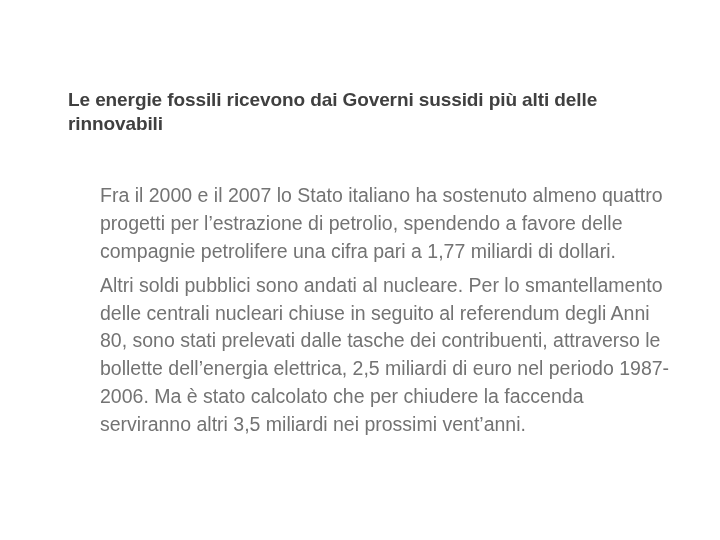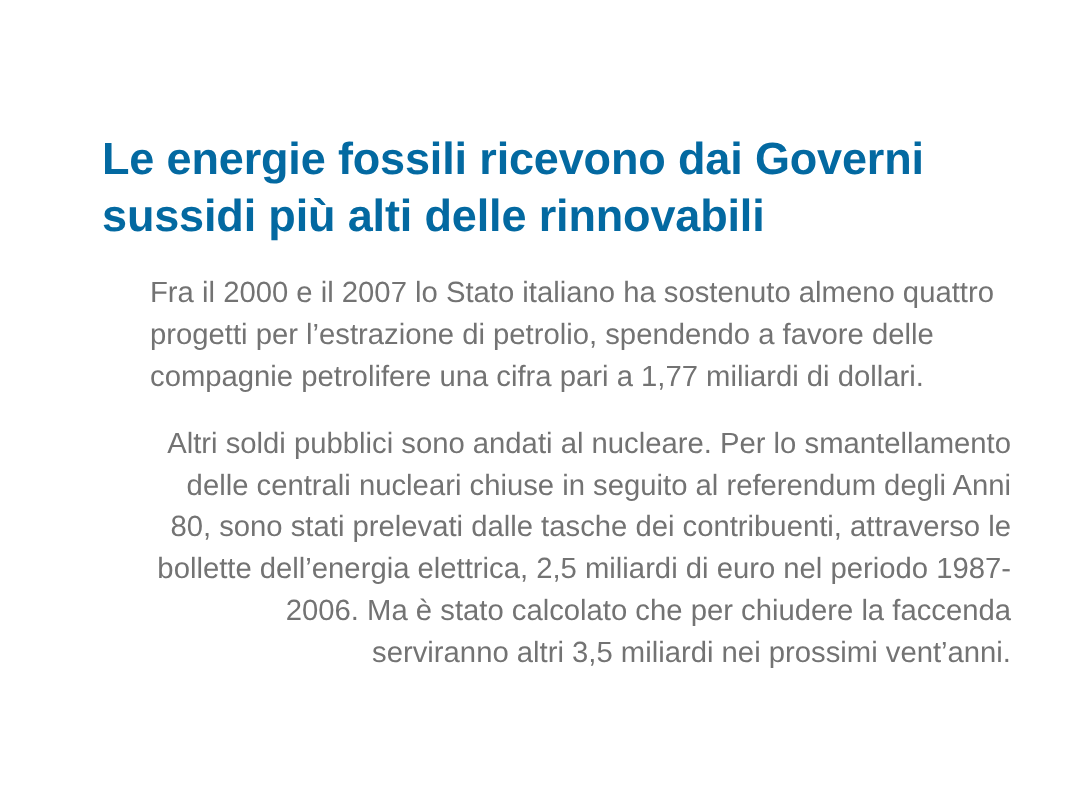--- a/index.html
+++ b/index.html
@@ -17,44 +17,43 @@
     position: relative;
     width: 720px;
     height: 540px;
     box-sizing: border-box;
   }
   .slide-title {
     position: absolute;
     left: 68px;
     top: 72px;
     width: 600px;
-    color: #0369a1;
-    font-size: 30px;
+    color: #404040;
+    font-size: 19px;
     font-weight: bold;
     line-height: 1.28;
     letter-spacing: -0.1px;
     margin-top: 16px;
   }
   .slide-body {
     position: absolute;
     left: 68px;
     top: 182px;
     width: 606px;
     color: #737373;
     font-size: 19.5px;
     line-height: 1.43;
   }
   .body-para {
     margin: 0 0 0 0;
     text-indent: 0;
     padding-left: 32px;
   }
   .body-para + .body-para {
-    margin-top: 17px;
-    text-align: right;
+    margin-top: 6px;
   }
 </style>
 </head>
 <body>
 
 <div class="slide">
 
   <h1 class="slide-title">Le energie fossili ricevono dai Governi sussidi più alti delle rinnovabili</h1>
 
   <div class="slide-body">

